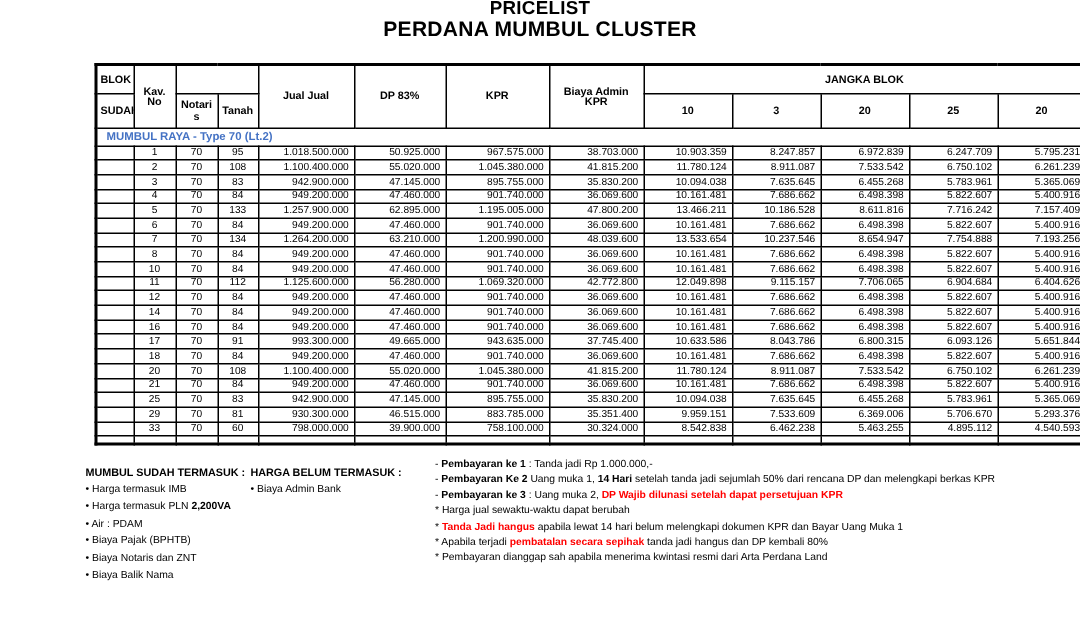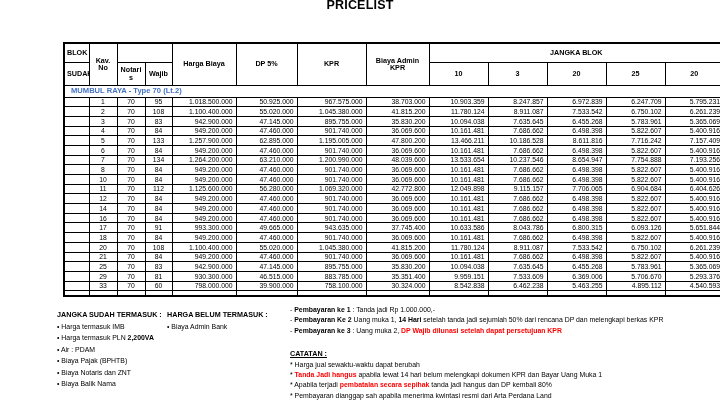--- a/index.html
+++ b/index.html
@@ -68,20 +68,21 @@
   .col-right .catatan-gap { margin-top: 13px; }
   .u { text-decoration: underline; }
   .b { font-weight: bold; }
   .r { color: #FF0000; }
 </style>
 </head>
 <body>
 
 <div class="title-block">
   <div class="title-l1">PRICELIST</div>
+  <div class="title-l2">PERDANA MUMBUL CLUSTER</div>
 </div>
 
 <table class="pricelist">
   <colgroup>
     <col style="width:25px">
       <col style="width:28px">
       <col style="width:28px">
       <col style="width:27px">
     <col style="width:64px">
       <col style="width:61px">
@@ -91,30 +92,30 @@
       <col style="width:59px">
       <col style="width:59px">
       <col style="width:59px">
       <col style="width:59px">
   </colgroup>
   <thead>
     <tr class="h1">
       <th>BLOK</th>
       <th rowspan="2">Kav. No</th>
       <th colspan="2"></th>
-      <th rowspan="2">Harga Biaya</th>
-      <th rowspan="2">DP 5%</th>
+      <th rowspan="2">Jual Jual</th>
+      <th rowspan="2">DP 83%</th>
       <th rowspan="2">KPR</th>
       <th rowspan="2">Biaya Admin KPR</th>
       <th colspan="5">JANGKA BLOK</th>
     </tr>
     <tr class="h2">
       <th>SUDAH</th>
       <th class="break">Notaris</th>
-      <th>Wajib</th>
+      <th>Tanah</th>
       <th>10</th>
       <th>3</th>
       <th>20</th>
       <th>25</th>
       <th>20</th>
     </tr>
   </thead>
   <tbody>
     <tr class="section-row">
       <td colspan="13" style="color:#4472C4">MUMBUL RAYA - Type 70 (Lt.2)</td>
@@ -433,21 +434,21 @@
         <td></td>
       <td></td>
         <td></td>
         <td></td>
       <td></td>
     </tr>
   </tfoot>
 </table>
 
 <div class="notes col-included">
-  <div class="heading">JANGKA SUDAH TERMASUK :</div>
+  <div class="heading">MUMBUL SUDAH TERMASUK :</div>
   <div>
       <div class="line"><span>• Harga termasuk IMB</span></div>
       <div class="line"><span>• Harga termasuk PLN </span><span class="b">2,200VA</span></div>
       <div class="line"><span>• Air : PDAM</span></div>
       <div class="line"><span>• Biaya Pajak (BPHTB)</span></div>
       <div class="line"><span>• Biaya Notaris dan ZNT</span></div>
       <div class="line"><span>• Biaya Balik Nama</span></div>
     </div>
 </div>
 
@@ -457,20 +458,19 @@
       <div class="line"><span>• Biaya Admin Bank</span></div>
     </div>
 </div>
 
 <div class="notes col-right">
   <div>
       <div class="line"><span>- </span><span class="b">Pembayaran ke 1</span><span> : Tanda jadi Rp 1.000.000,-</span></div>
       <div class="line"><span>- </span><span class="b">Pembayaran Ke 2</span><span>  Uang muka 1, </span><span class="b">14 Hari</span><span> setelah tanda jadi sejumlah 50%  dari rencana DP dan melengkapi berkas KPR</span></div>
       <div class="line"><span>- </span><span class="b">Pembayaran ke 3</span><span> : Uang muka 2, </span><span class="b r">DP Wajib dilunasi setelah dapat persetujuan KPR</span></div>
     </div>
-  <div class="heading u catatan-gap">CATATAN :</div>
   <div>
       <div class="line"><span>* Harga jual sewaktu-waktu dapat berubah</span></div>
       <div class="line"><span>* </span><span class="b r">Tanda Jadi hangus</span><span> apabila lewat 14 hari belum melengkapi dokumen KPR dan Bayar Uang Muka 1</span></div>
       <div class="line"><span>* Apabila terjadi </span><span class="b r">pembatalan secara sepihak</span><span> tanda jadi hangus dan DP kembali 80%</span></div>
       <div class="line"><span>* Pembayaran dianggap sah apabila menerima kwintasi resmi dari Arta Perdana Land</span></div>
     </div>
 </div>
 
 </body></html>

